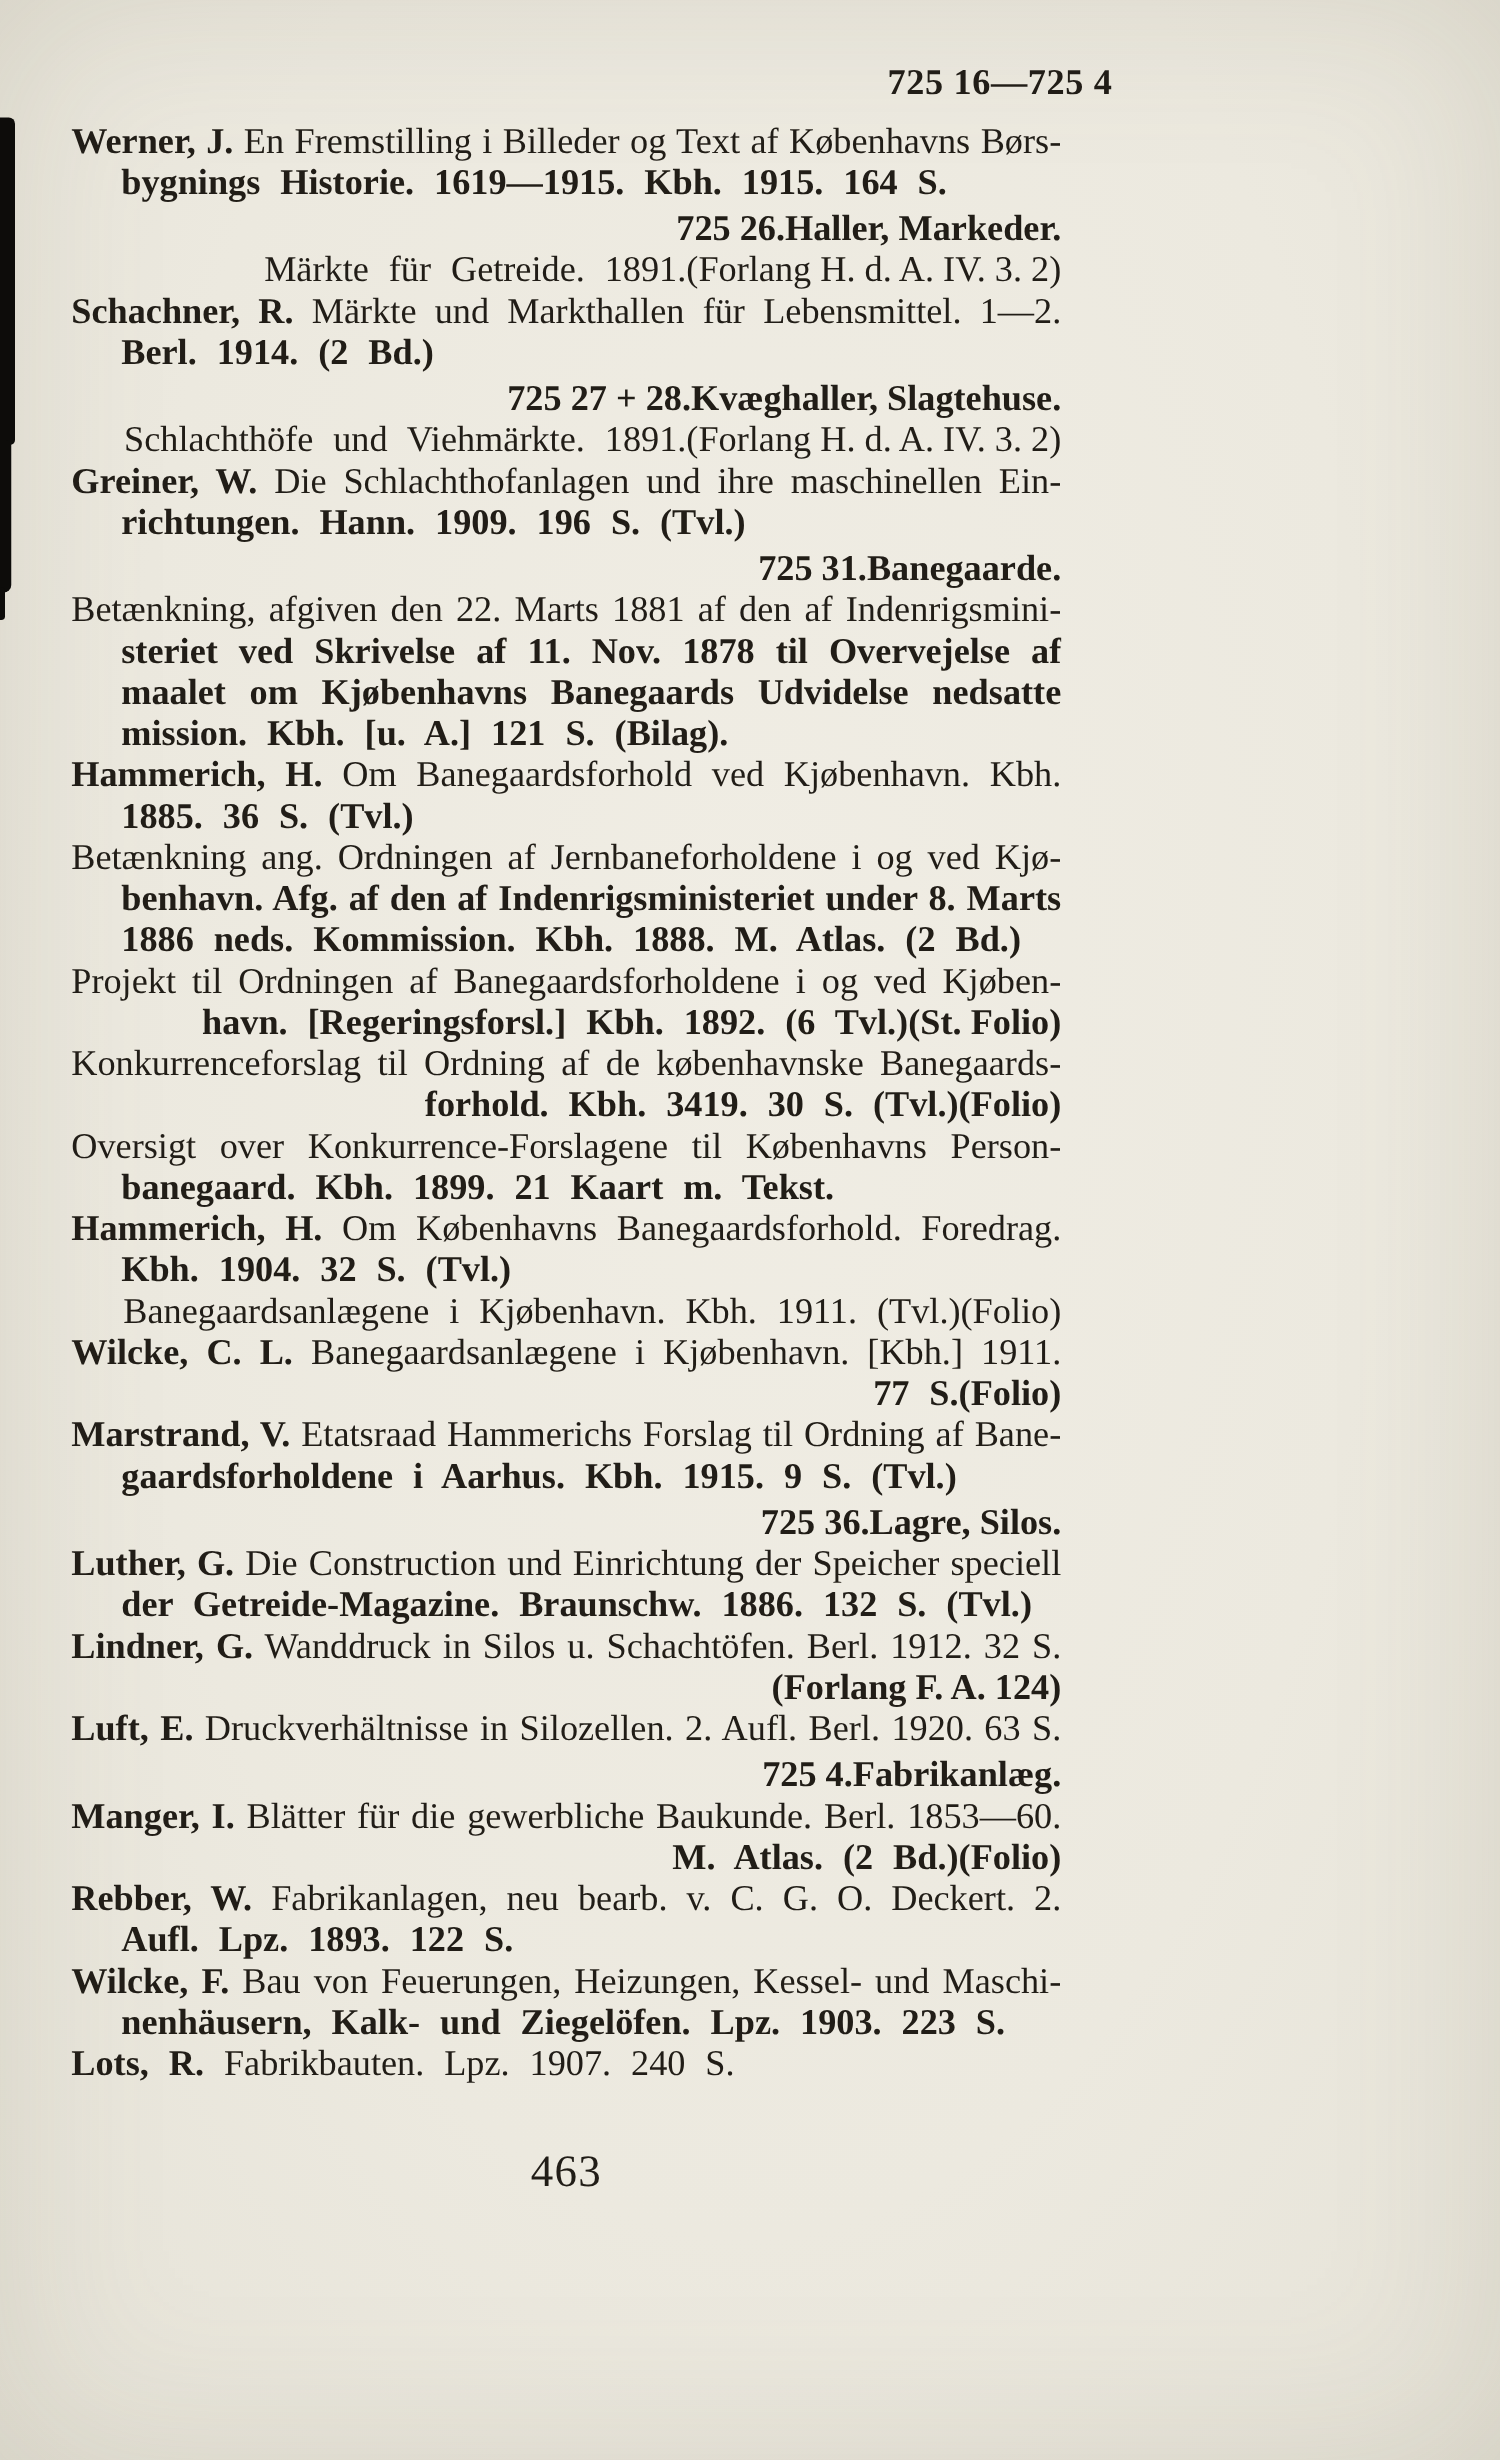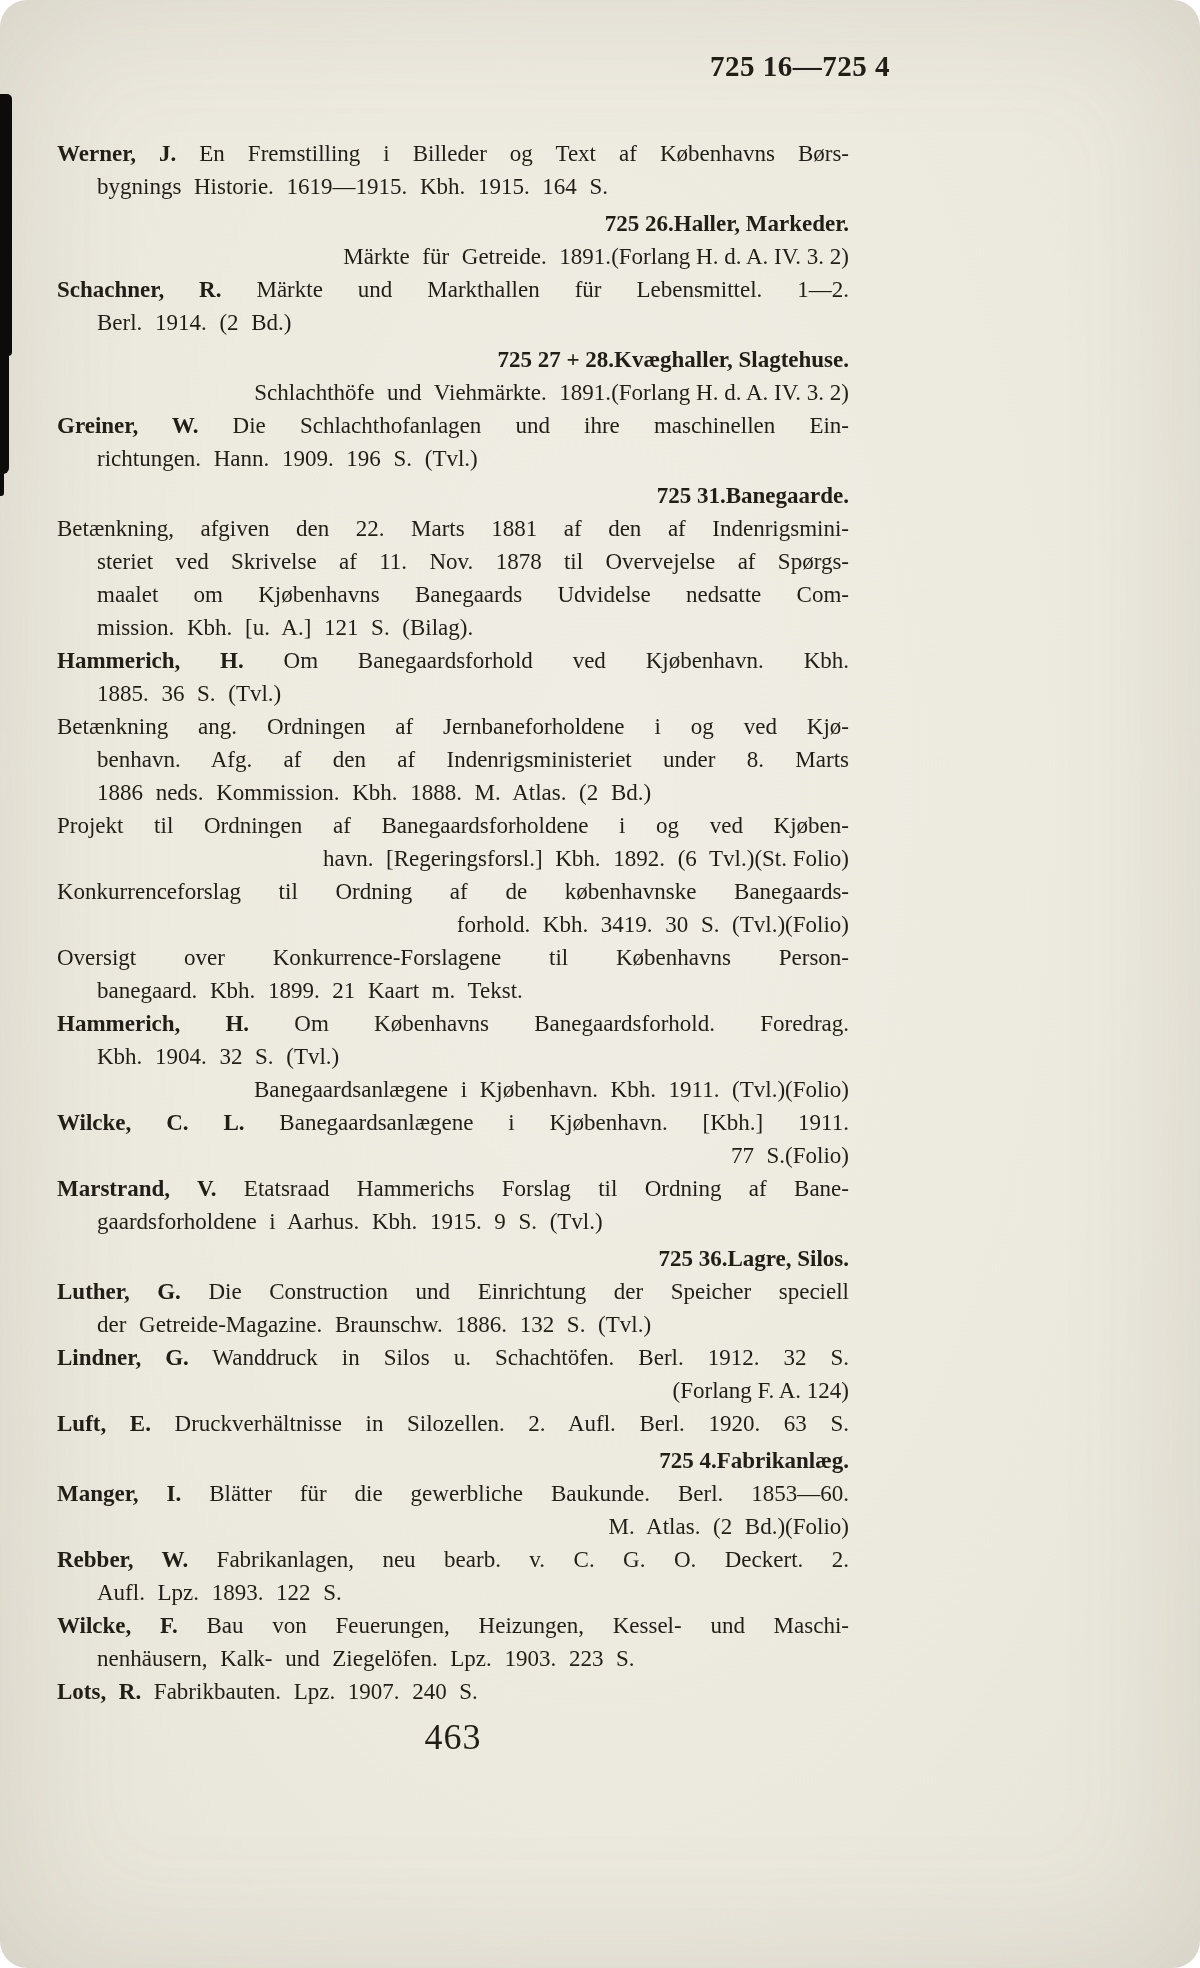--- a/index.html
+++ b/index.html
@@ -6,46 +6,44 @@
   .page {
     position: relative;
     width: 1200px;
     height: 1968px;
     background: #edeae1;
     background: radial-gradient(ellipse at 50% 40%, #f0ede4 0%, #ece9df 60%, #e6e3d8 100%);
     box-shadow: inset 0 0 140px rgba(120,110,88,0.16);
     font-family: "Liberation Serif", "DejaVu Serif", serif;
     color: #211d17;
     overflow: hidden;
-    border-radius: 27px;
   }
   .header {
     position: absolute;
     top: 50px;
     left: 57px;
     width: 833px;
     text-align: right;
     font-weight: 700;
     font-size: 29px;
     letter-spacing: 0.5px;
   }
   .body {
     position: absolute;
     top: 97px;
     left: 57px;
     width: 792px;
-    font-size: 23px;
-    margin-top: 40px;
+    font-size: 29px;
   }
   .line {
     line-height: 33px;
     height: 33px;
     overflow: hidden;
   }
-  .line.i1 { padding-left: 40px; }
+  .line.i1 { padding-left: 40px; font-weight: bold; }
   .line.just { text-align: justify; text-align-last: justify; }
   .line.loose { word-spacing: 0.30em; white-space: nowrap; }
   .line.split {
     display: flex;
     justify-content: flex-end;
     white-space: nowrap;
   }
   .line.split .loose { word-spacing: 0.30em; }
   .line.section {
     padding-top: 4px;

